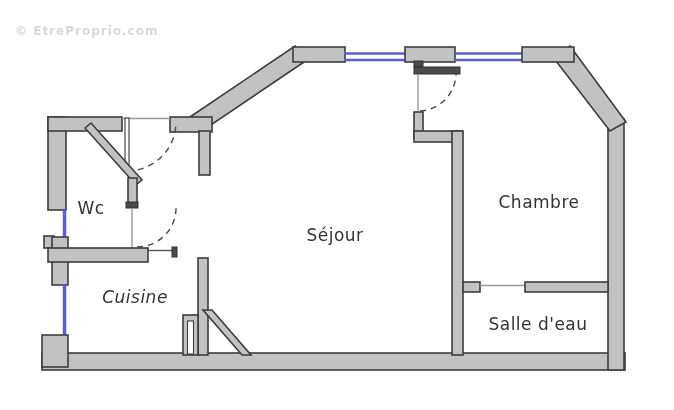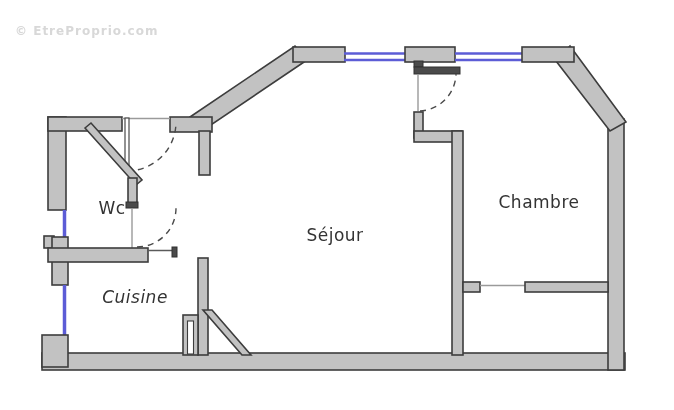--- a/index.html
+++ b/index.html
@@ -96,19 +96,20 @@
     <path class="arc" d="M 420 111 A 38 38 0 0 0 456 74"></path>
     <rect class="wall" x="414" y="112" width="9" height="26"></rect>
     <rect class="wall" x="414" y="131" width="48" height="11"></rect>
     <rect class="wall" x="452" y="131" width="11" height="224"></rect>
 
     <rect class="wall" x="463" y="282" width="17" height="10"></rect>
     <line class="thin" x1="480" y1="285.5" x2="525" y2="285.5"></line>
     <rect class="wall" x="525" y="282" width="83" height="10"></rect>
   </svg>
 
-  <div class="room-label" style="left:112px;top:208px;">Wc</div>
+  <div class="room-label" style="left:91px;top:208px;">Wc</div>
   <div class="room-label" style="left:335px;top:235px;">Séjour</div>
   <div class="room-label" style="left:539px;top:202px;">Chambre</div>
   <div class="room-label" style="left:135px;top:297px;font-style:italic;">Cuisine</div>
+  <div class="room-label" style="left:538px;top:324px;">Salle d'eau</div>
 
   <div class="watermark">© EtreProprio.com</div>
 </div>
 
 </body></html>

